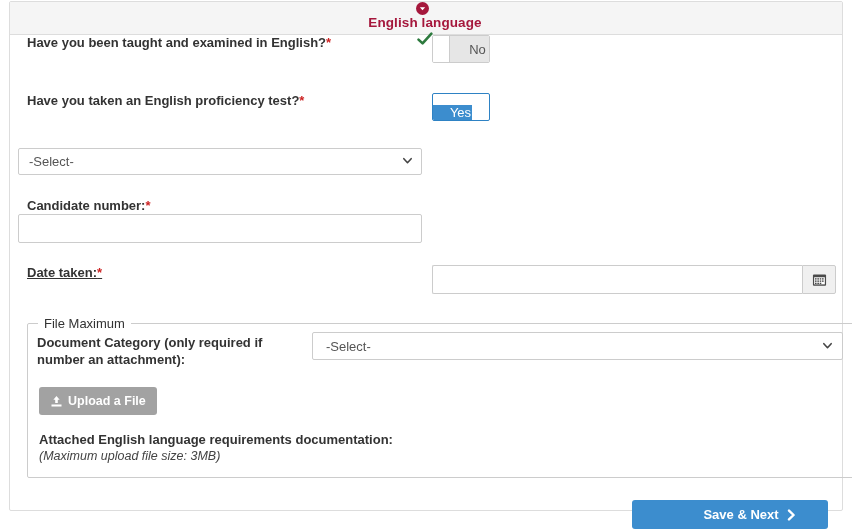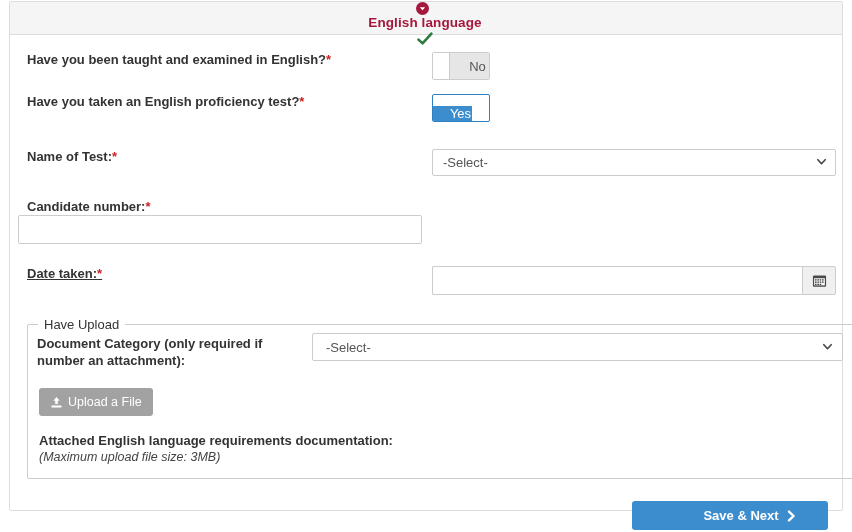--- a/index.html
+++ b/index.html
@@ -81,22 +81,22 @@
     flex: none;
     width: 414px;
     box-sizing: border-box;
     padding-left: 9px;
   }
   .req { color: #cc2222; font-weight: bold; }
 
   .field-control { flex: 1 1 auto; }
 
   
-  .row-taught  { margin-top: 17px; }
-  .row-test    { margin-top: 14px; }
+  .row-taught  { }
+  .row-test    { margin-top: 30px; }
   .row-name    { margin-top: 27px; }
   .row-cand    { margin-top: 23px; flex-direction: column; }
   .row-date    { margin-top: 22px; text-decoration: underline; }
 
   
   .toggle {
     width: 58px;
     height: 28px;
     border: 1px solid #cccccc;
     box-sizing: border-box;
@@ -241,21 +241,21 @@
   .doc-cat-select .sel-text { flex: 1 1 auto; }
 
   .upload-btn {
     margin: 19px 0 0 11px;
     height: 28px;
     background: #a2a2a2;
     color: #ffffff;
     border: none;
     border-radius: 3px;
     font-size: 12.5px;
-    font-weight: normal;
+    font-weight: bold;
     font-family: "Liberation Sans", sans-serif;
     display: inline-flex;
     align-items: center;
     gap: 5px;
     padding: 0 11px;
     cursor: pointer;
   }
   .upload-btn svg { display: block; }
 
   .attached-title {
@@ -336,23 +336,20 @@
       </div>
       <div class="field-control">
         <div class="toggle on">
           <span class="track">Yes</span>
           <span class="knob"></span>
         </div>
       </div>
     </div>
 
     <div class="form-row row-name">
-      <div class="field-label">
-        <span>Name of Test:</span><span class="req">*</span>
-      </div>
       <div class="field-control">
         <div class="select-box">
           <span class="sel-text">-Select-</span>
           <span>
             <svg class="caret" viewBox="0 0 12 12" aria-hidden="true">
               <path d="M2,4 L6,8.4 L10,4" fill="none" stroke="#444444" stroke-width="1.7" stroke-linecap="round" stroke-linejoin="round"></path>
             </svg>
           </span>
         </div>
       </div>
@@ -391,21 +388,21 @@
                 <rect x="5.7" y="11.4" width="1.7" height="1.5"></rect>
                 <rect x="8.2" y="11.4" width="1.7" height="1.5"></rect>
               </g>
             </svg>
           </span>
         </div>
       </div>
     </div>
 
     <fieldset class="file-upload">
-      <legend>Have Upload</legend>
+      <legend>File Maximum</legend>
 
       <div class="doc-cat-row">
         <div class="doc-cat-label">Document Category (only required if number an attachment):</div>
         <div class="doc-cat-select">
           <span class="sel-text">-Select-</span>
           <span>
             <svg class="caret" viewBox="0 0 12 12" aria-hidden="true">
               <path d="M2,4 L6,8.4 L10,4" fill="none" stroke="#444444" stroke-width="1.7" stroke-linecap="round" stroke-linejoin="round"></path>
             </svg>
           </span>

